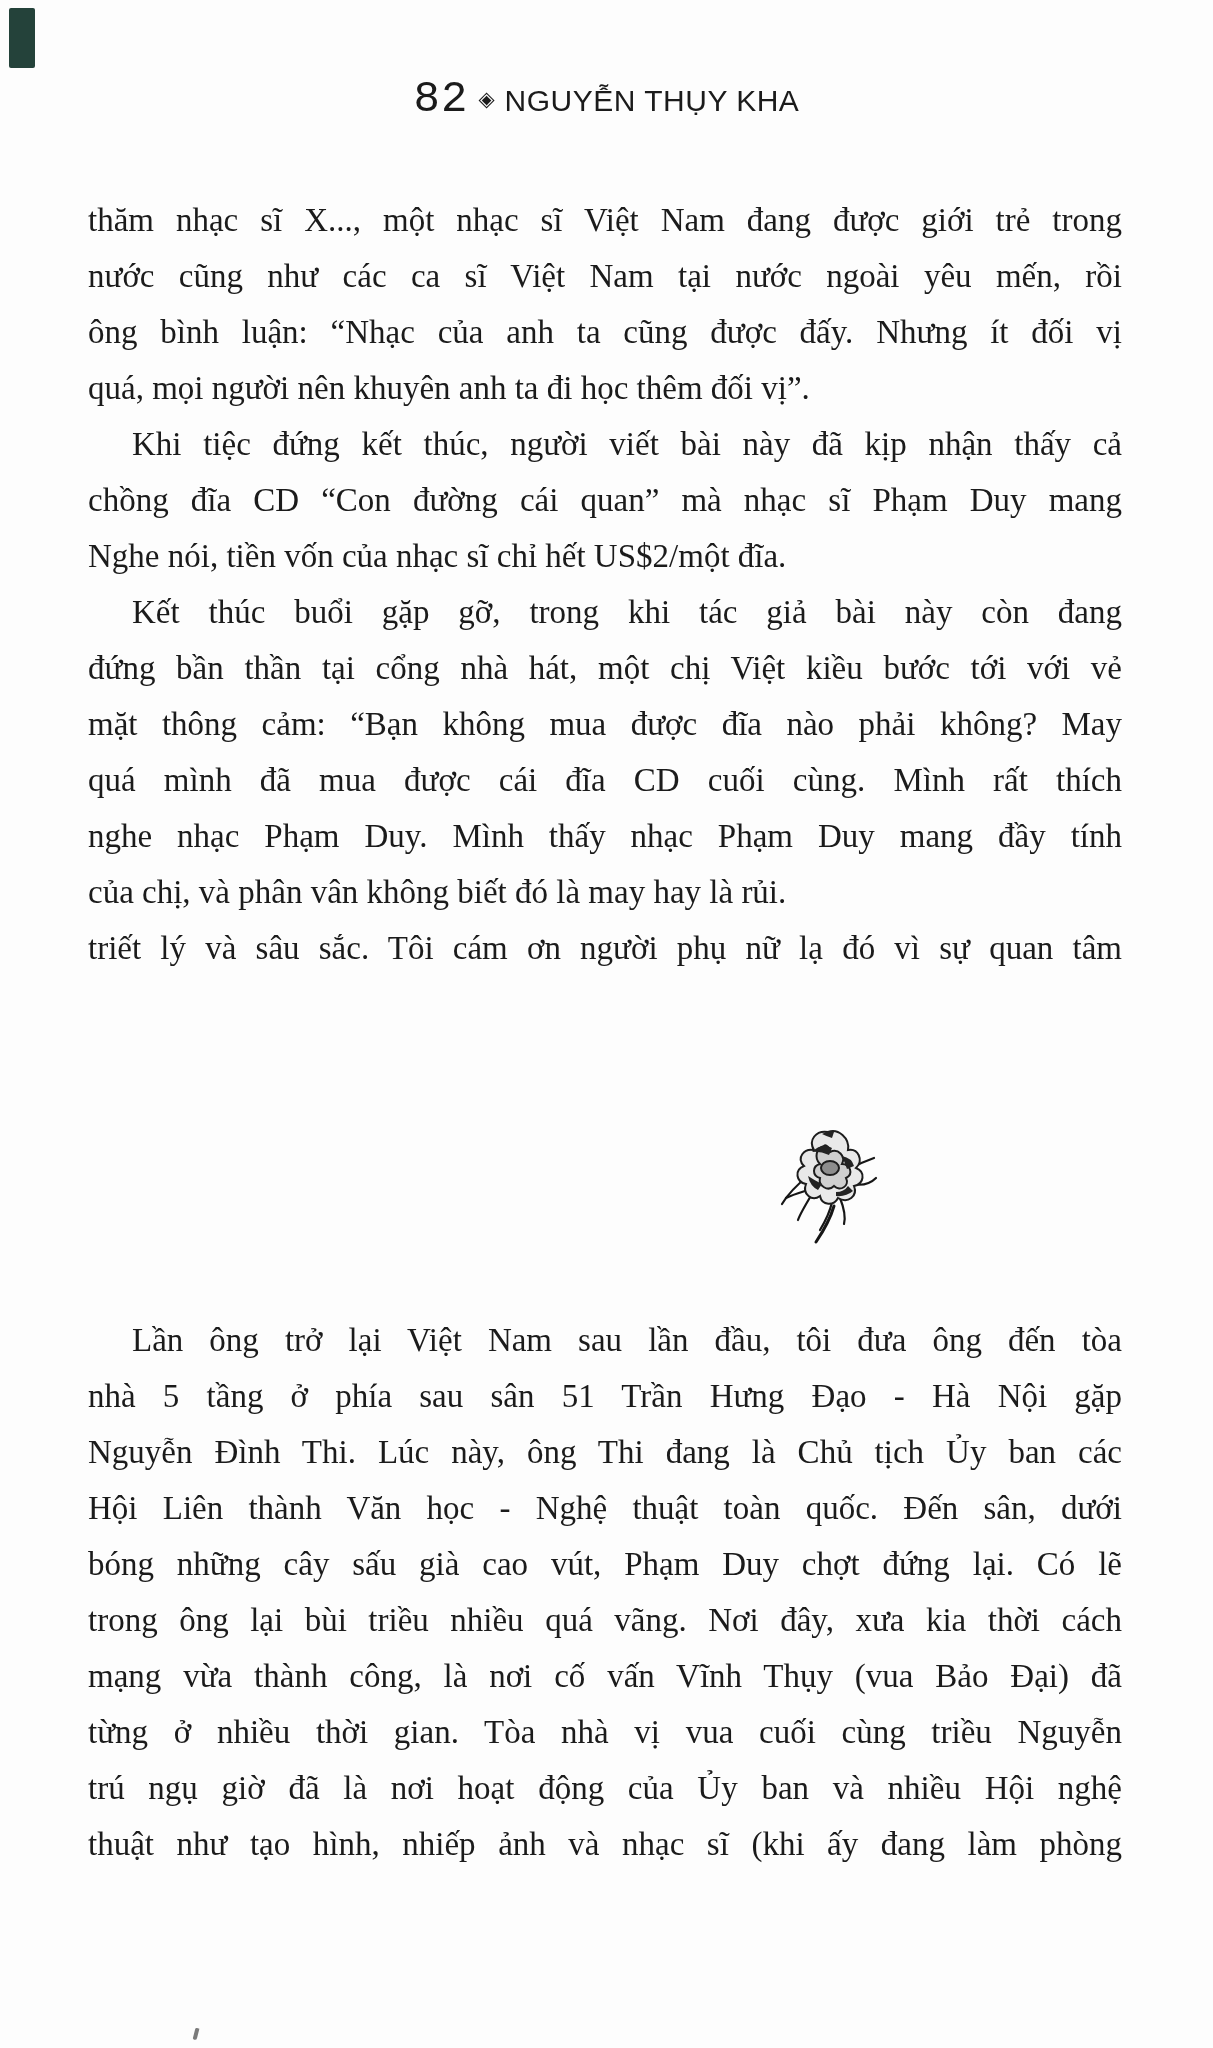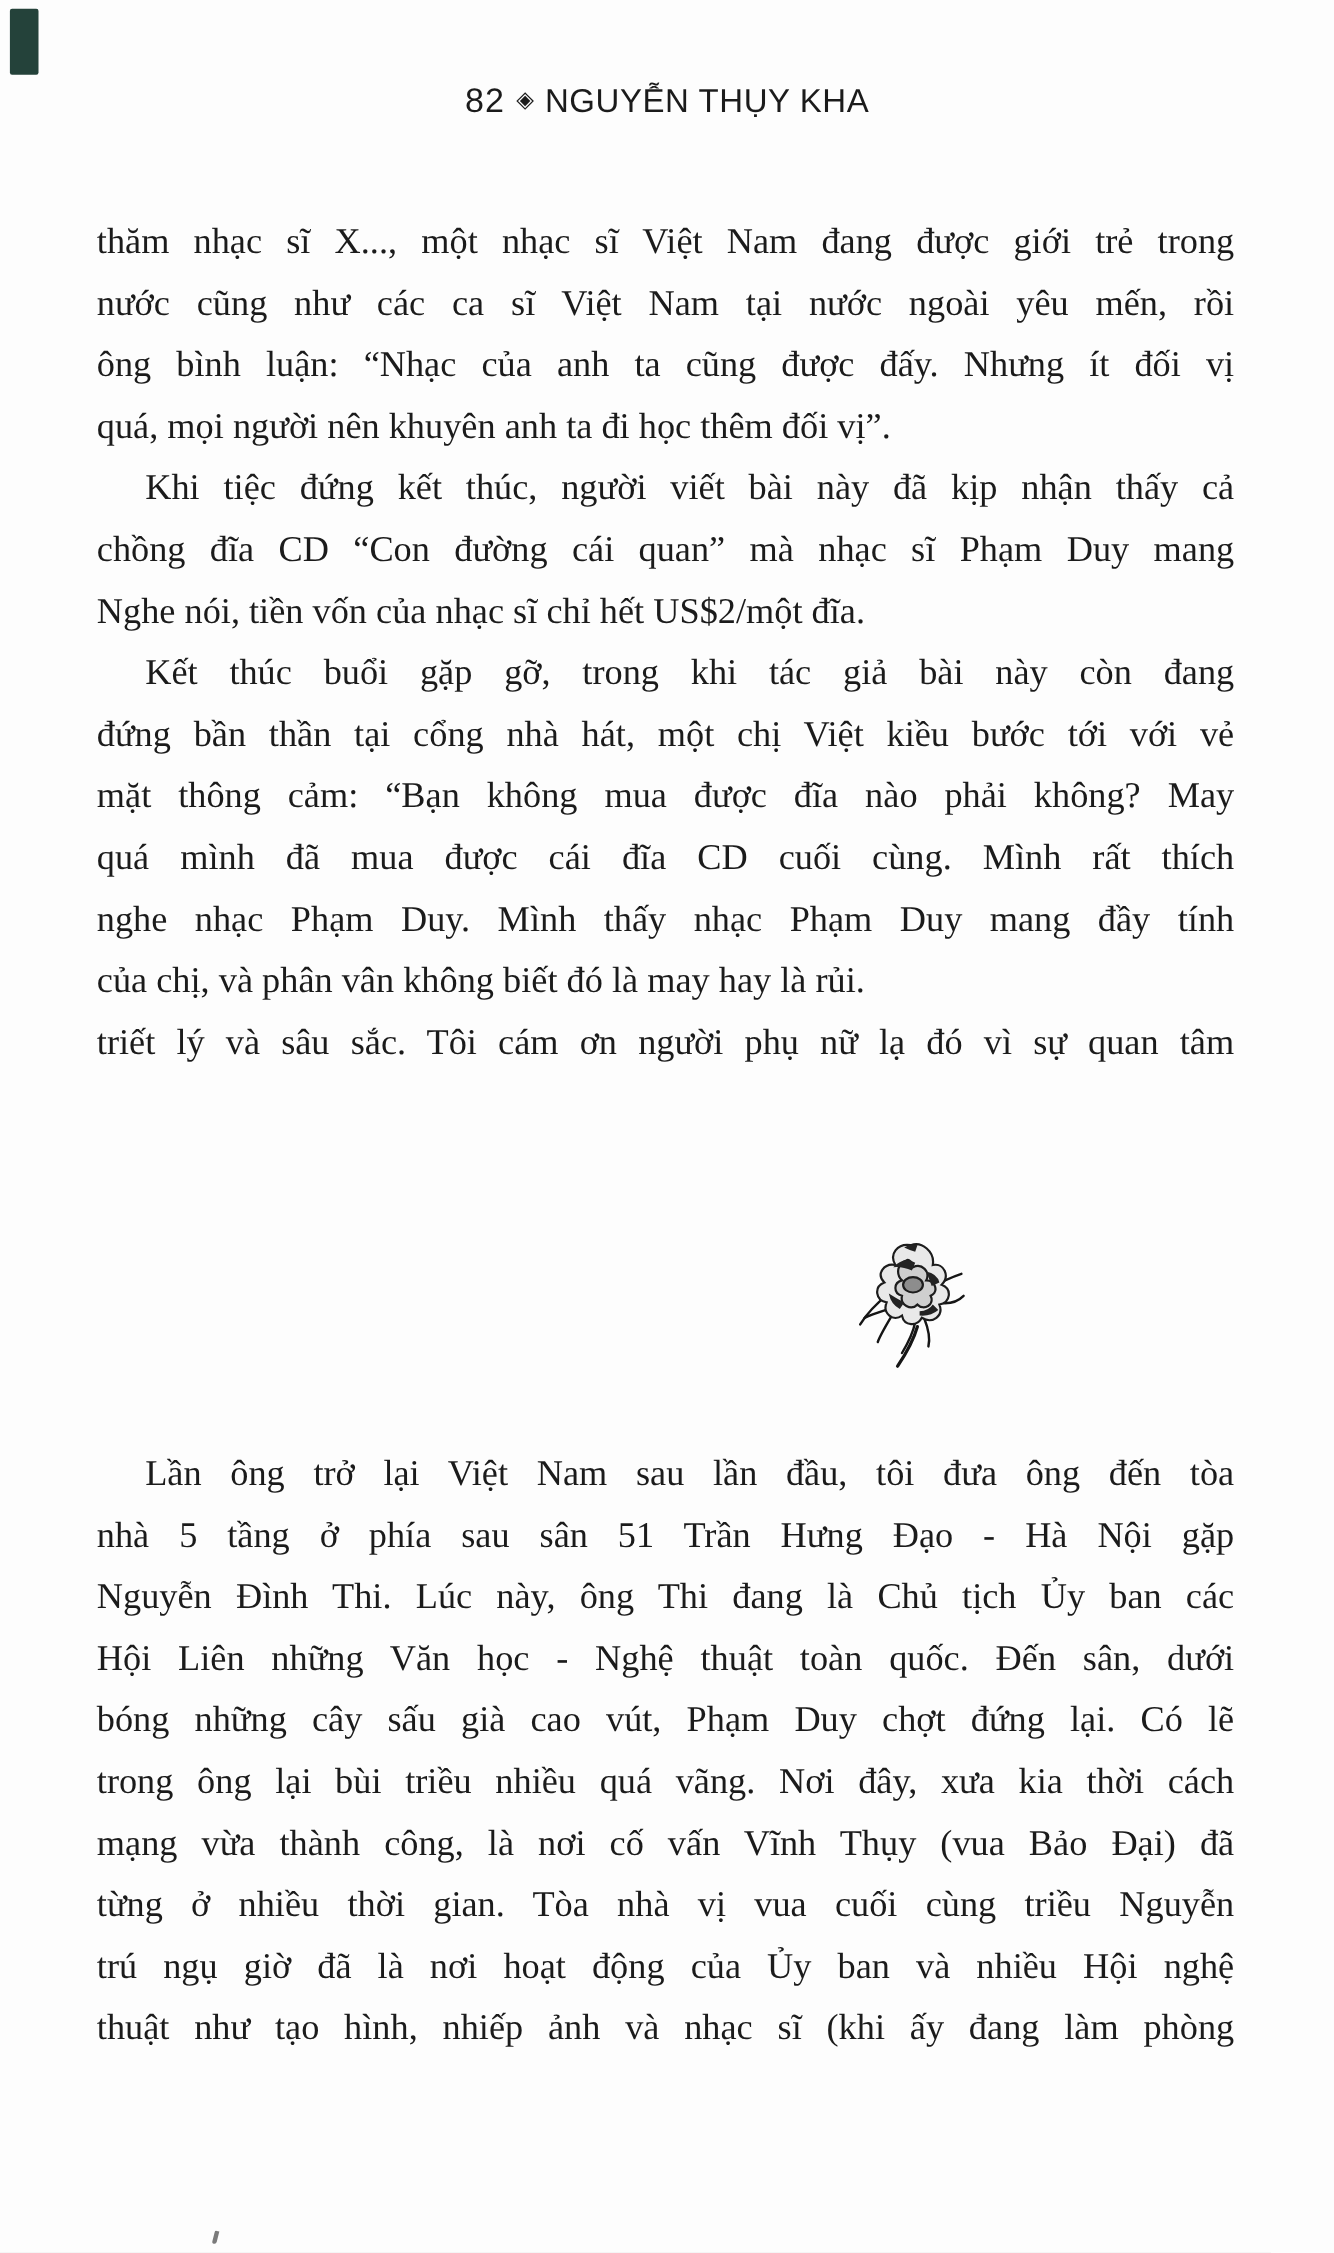--- a/index.html
+++ b/index.html
@@ -29,22 +29,22 @@
   }
   .header {
     position: absolute;
     top: 74px;
     left: 0;
     width: 100%;
     text-align: center;
     white-space: nowrap;
   }
   .header .num {
-    font-family: Liberation Sans, sans-serif;
-    font-size: 31px;
+    font-family: Liberation Mono, monospace;
+    font-size: 44px;
     letter-spacing: 1px;
   }
   .header .diamond {
     font-size: 21px;
     position: relative;
     top: -5px;
     margin: 0 10px;
   }
   .header .author {
     font-family: "Liberation Sans", sans-serif;
@@ -151,21 +151,21 @@
         <path d="M44 28 q6 -4 12 -2 l-2 6 q-6 -2 -10 -4 Z"></path>
       </g>
     </svg>
   </div>
 
   <div class="text-block" id="block2">
       <div class="paragraph">
         <div class="line indent">Lần ông trở lại Việt Nam sau lần đầu, tôi đưa ông đến tòa</div>
         <div class="line">nhà 5 tầng ở phía sau sân 51 Trần Hưng Đạo - Hà Nội gặp</div>
         <div class="line">Nguyễn Đình Thi. Lúc này, ông Thi đang là Chủ tịch Ủy ban các</div>
-        <div class="line">Hội Liên những Văn học - Nghệ thuật toàn quốc. Đến sân, dưới</div>
+        <div class="line">Hội Liên thành Văn học - Nghệ thuật toàn quốc. Đến sân, dưới</div>
         <div class="line">bóng những cây sấu già cao vút, Phạm Duy chợt đứng lại. Có lẽ</div>
         <div class="line">trong ông lại bùi triều nhiều quá vãng. Nơi đây, xưa kia thời cách</div>
         <div class="line">mạng vừa thành công, là nơi cố vấn Vĩnh Thụy (vua Bảo Đại) đã</div>
         <div class="line">từng ở nhiều thời gian. Tòa nhà vị vua cuối cùng triều Nguyễn</div>
         <div class="line">trú ngụ giờ đã là nơi hoạt động của Ủy ban và nhiều Hội nghệ</div>
         <div class="line">thuật như tạo hình, nhiếp ảnh và nhạc sĩ (khi ấy đang làm phòng</div>
       </div>
     </div>
 
   <div class="speck"></div>

